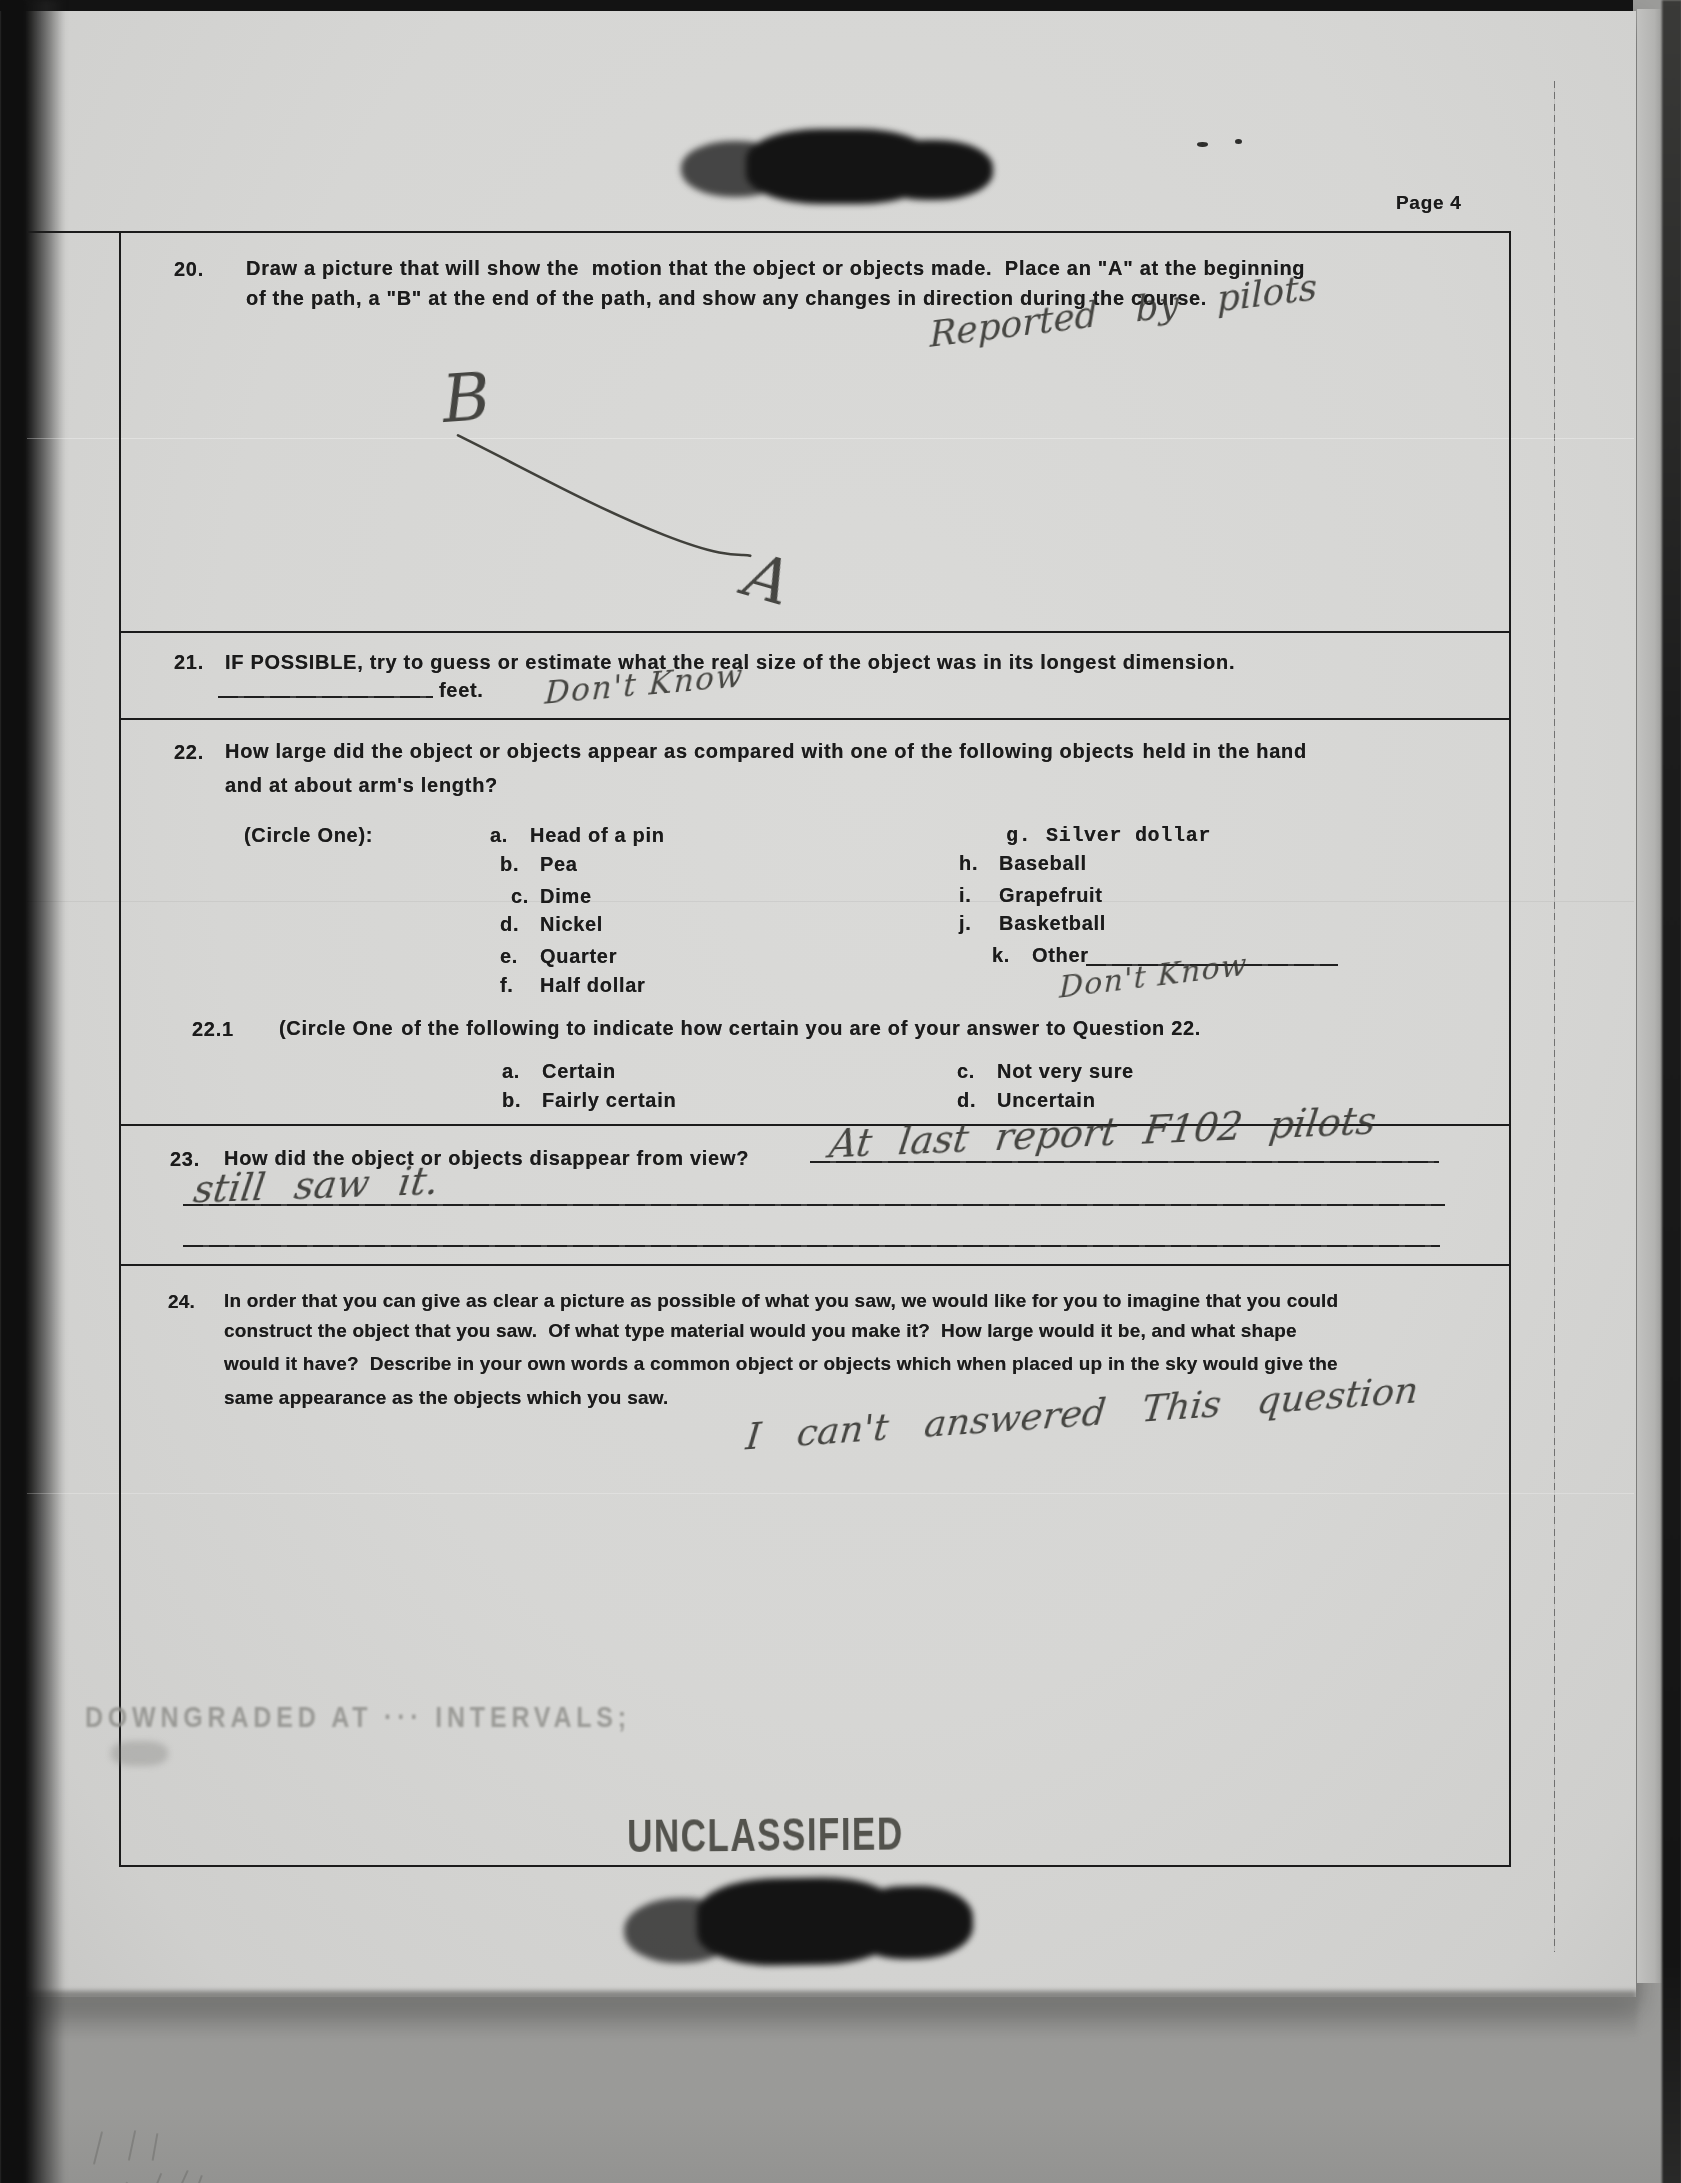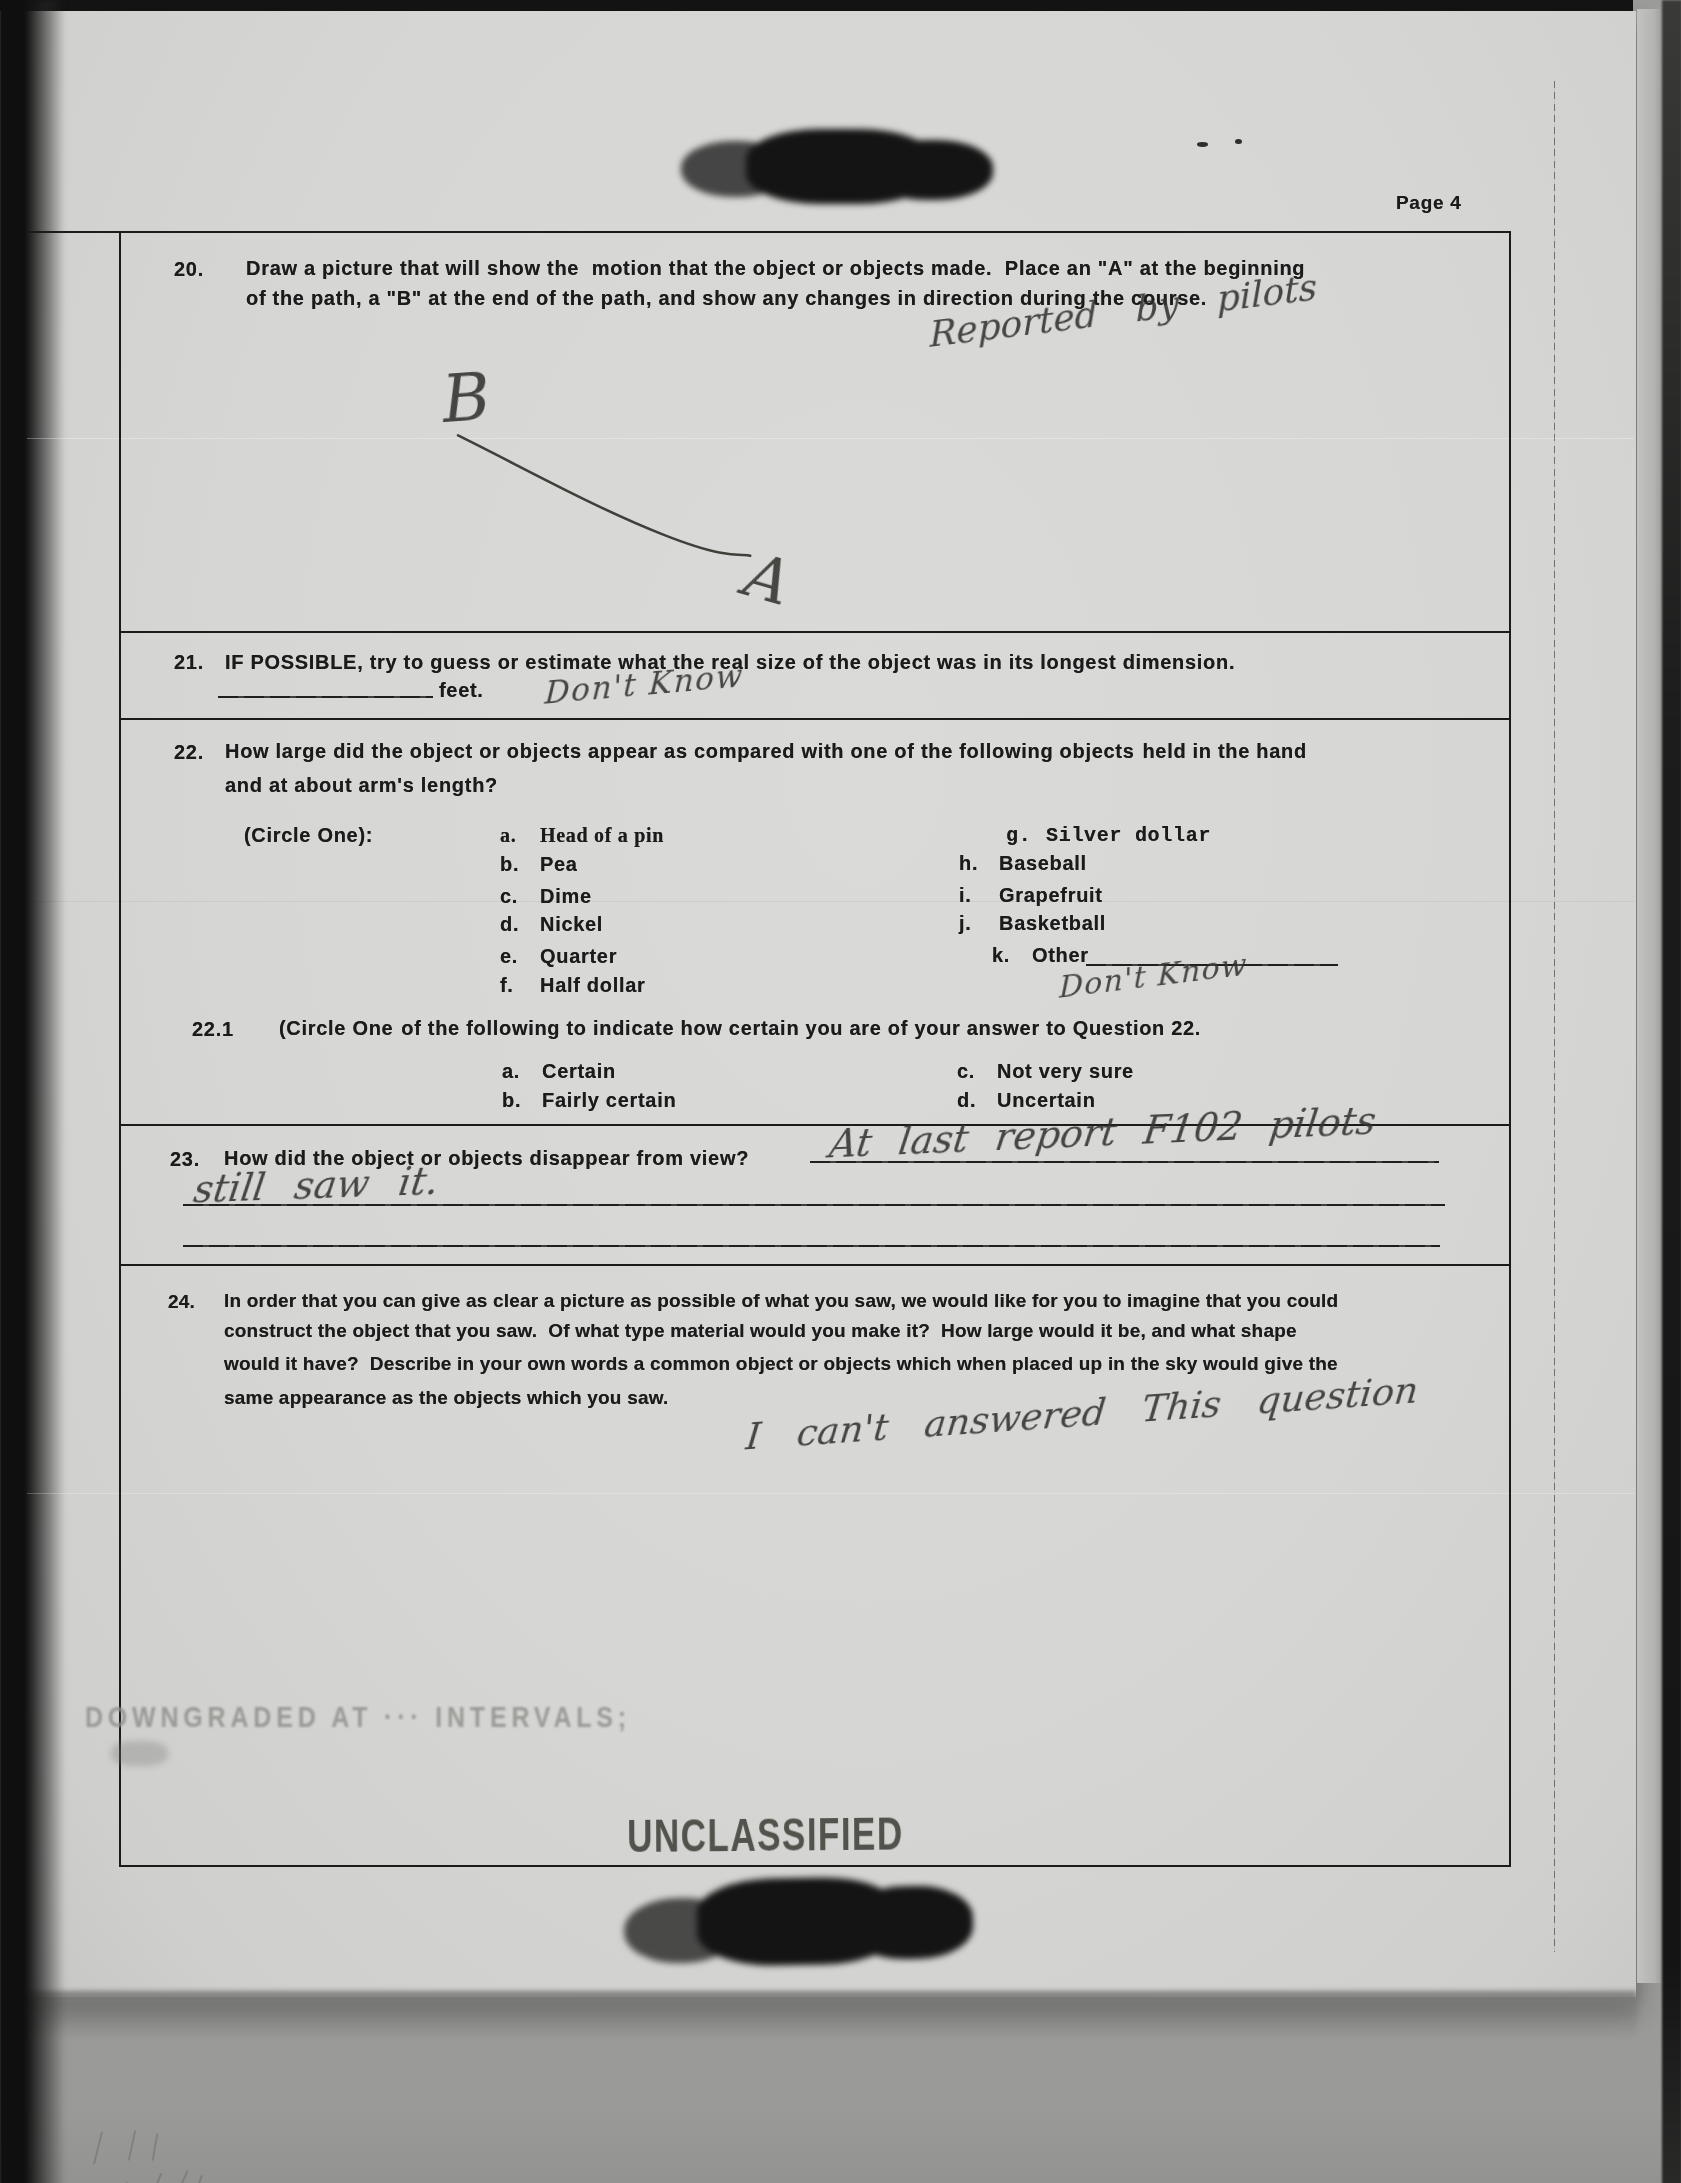--- a/index.html
+++ b/index.html
@@ -111,23 +111,23 @@
   <div class="abs ft" style="left:439px;top:679px;">feet.</div>
   <div class="abs hand" style="left:544px;top:675px;font-size:31px;letter-spacing:1.7px;transform:rotate(-5deg) skewX(-8deg);">Don't Know</div>
 </div>
 
 <div class="abs" style="inset:0;">
   <div class="abs ft" style="left:174px;top:741px;">22.</div>
   <div class="abs ft" style="left:225px;top:740px;"><span>How large did the object or objects appear as compared with one of the following objects</span><span class="it gap">held in the hand</span></div>
   <div class="abs ft" style="left:225px;top:774px;">and at about arm's length?</div>
   <div class="abs ft it" style="left:244px;top:824px;">(Circle One):</div>
 
-  <div class="abs ft opt" style="left:500px;top:824px;font-family:Liberation Serif, serif;"><span class="letter">a.</span><span>Head of a pin</span></div>
+  <div class="abs ft opt" style="left:490px;top:824px;"><span class="letter">a.</span><span>Head of a pin</span></div>
   <div class="abs ft opt" style="left:500px;top:853px;"><span class="letter">b.</span><span>Pea</span></div>
-  <div class="abs ft opt" style="left:500px;top:885px;"><span class="letter">c.</span><span>Dime</span></div>
+  <div class="abs ft opt" style="left:500px;top:885px;text-align:center;"><span class="letter">c.</span><span>Dime</span></div>
   <div class="abs ft opt" style="left:500px;top:913px;"><span class="letter">d.</span><span>Nickel</span></div>
   <div class="abs ft opt" style="left:500px;top:945px;"><span class="letter">e.</span><span>Quarter</span></div>
   <div class="abs ft opt" style="left:500px;top:974px;"><span class="letter">f.</span><span>Half dollar</span></div>
 
   <div class="abs ft opt" style="left:1006px;top:824px;font-family:Liberation Mono, monospace;"><span class="letter">g.</span><span>Silver dollar</span></div>
   <div class="abs ft opt" style="left:959px;top:852px;"><span class="letter">h.</span><span>Baseball</span></div>
   <div class="abs ft opt" style="left:959px;top:884px;"><span class="letter">i.</span><span>Grapefruit</span></div>
   <div class="abs ft opt" style="left:959px;top:912px;"><span class="letter">j.</span><span>Basketball</span></div>
   <div class="abs ft opt" style="left:959px;top:944px;margin-left:33px;"><span class="letter">k.</span><span>Other</span></div>
   <div class="abs ansline" style="left:1086px;top:964px;width:252px;"></div>

